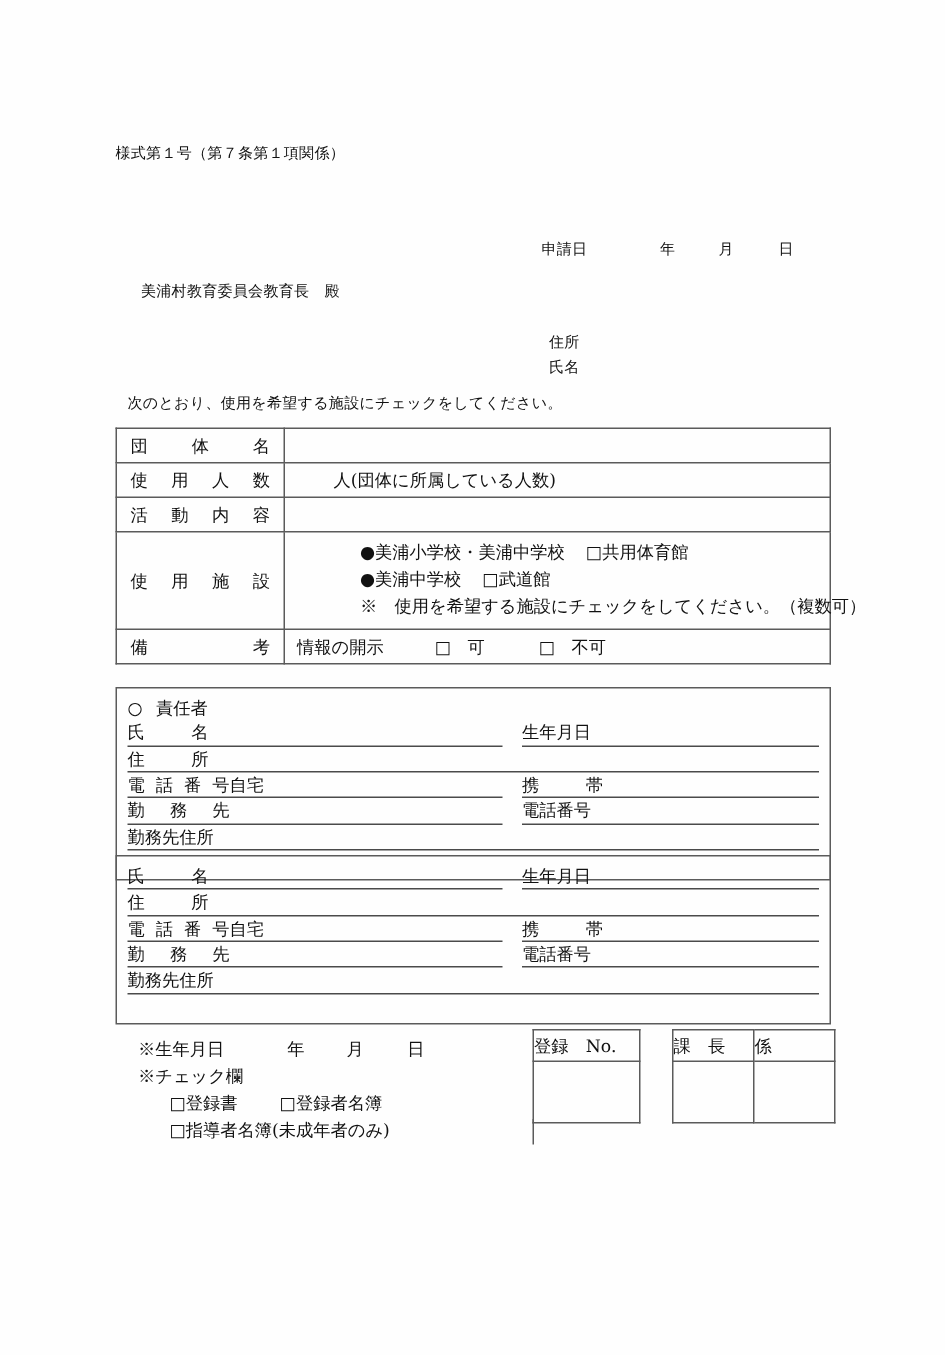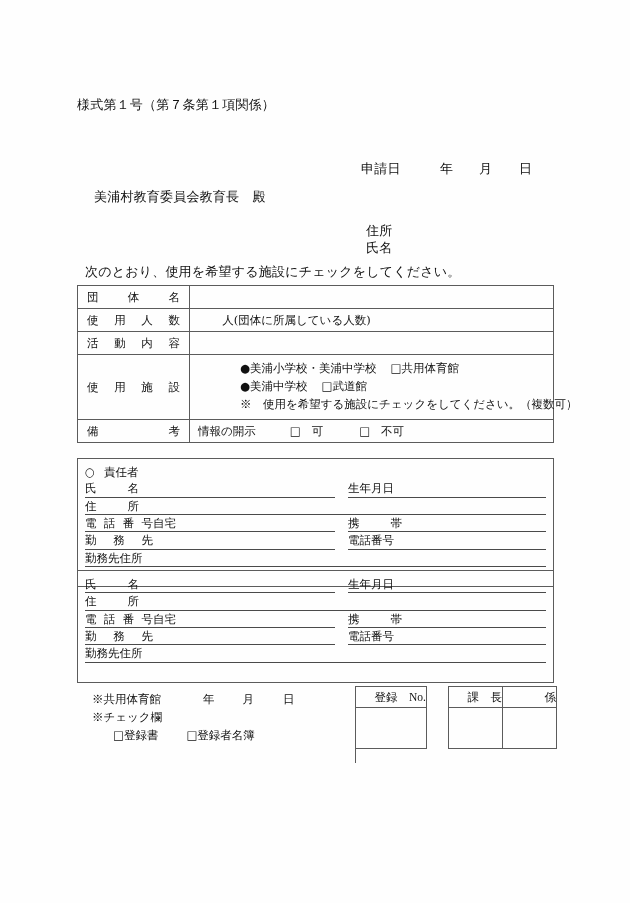--- a/index.html
+++ b/index.html
@@ -17,21 +17,21 @@
     position: relative;
     width: 630px;
     height: 903px;
     background: #fefefe;
     overflow: hidden;
   }
 
   
   .t {
     position: absolute;
-    font-size: 13px;
+    font-size: 10px;
     line-height: 1.05;
     white-space: nowrap;
     letter-spacing: 0.2px;
     text-align: center;
   }
 
   
   .spread {
     display: flex;
     justify-content: space-between;
@@ -127,23 +127,22 @@
   .bl-gap-d { display: inline-block; width: 28px; }
 
   .stamp {
     position: absolute;
     border-collapse: collapse;
     table-layout: fixed;
   }
   .stamp td {
     border: 1px solid #5b5b5b;
     font-size: 11.5px;
-    text-align: right;
+    text-align: left;
     padding: 0;
-    font-family: Liberation Serif, serif;
   }
   .stamp td.head { height: 20px; }
   .stamp td.body { height: 40px; }
 
   #stamp-reg  { left: 355px; top: 686px; width: 72px; }
   #stamp-appr { left: 448px; top: 686px; width: 106px; }
   #stamp-appr td { width: 53px; }
 
   .tail-mark {
     position: absolute;
@@ -381,26 +380,29 @@
 
     <div class="frow">
       <span class="ul fl-rest">
         <span class="lbl-plain">勤務先住所</span>
       </span>
     </div>
   </div>
 
   <div class="bottom-left">
     <div class="bl-line">
-      <span>※共用体育館</span><span class="bl-gap-a"></span><span>年</span><span class="bl-gap-b"></span><span>月</span><span class="bl-gap-c"></span><span>日</span>
+      <span>※生年月日</span><span class="bl-gap-a"></span><span>年</span><span class="bl-gap-b"></span><span>月</span><span class="bl-gap-c"></span><span>日</span>
     </div>
     <div class="bl-line">※チェック欄</div>
     <div class="bl-line bl-indent">
       <span>□</span><span>登録書</span><span class="bl-gap-d"></span><span>□</span><span>登録者名簿</span>
     </div>
+    <div class="bl-line bl-indent">
+      <span>□</span><span>指導者名簿(未成年者のみ)</span>
+    </div>
   </div>
 
   <table class="stamp" id="stamp-reg">
     <tbody>
       <tr>
         <td class="head">登録　No.</td>
       </tr>
       <tr>
         <td class="body"></td>
       </tr>

